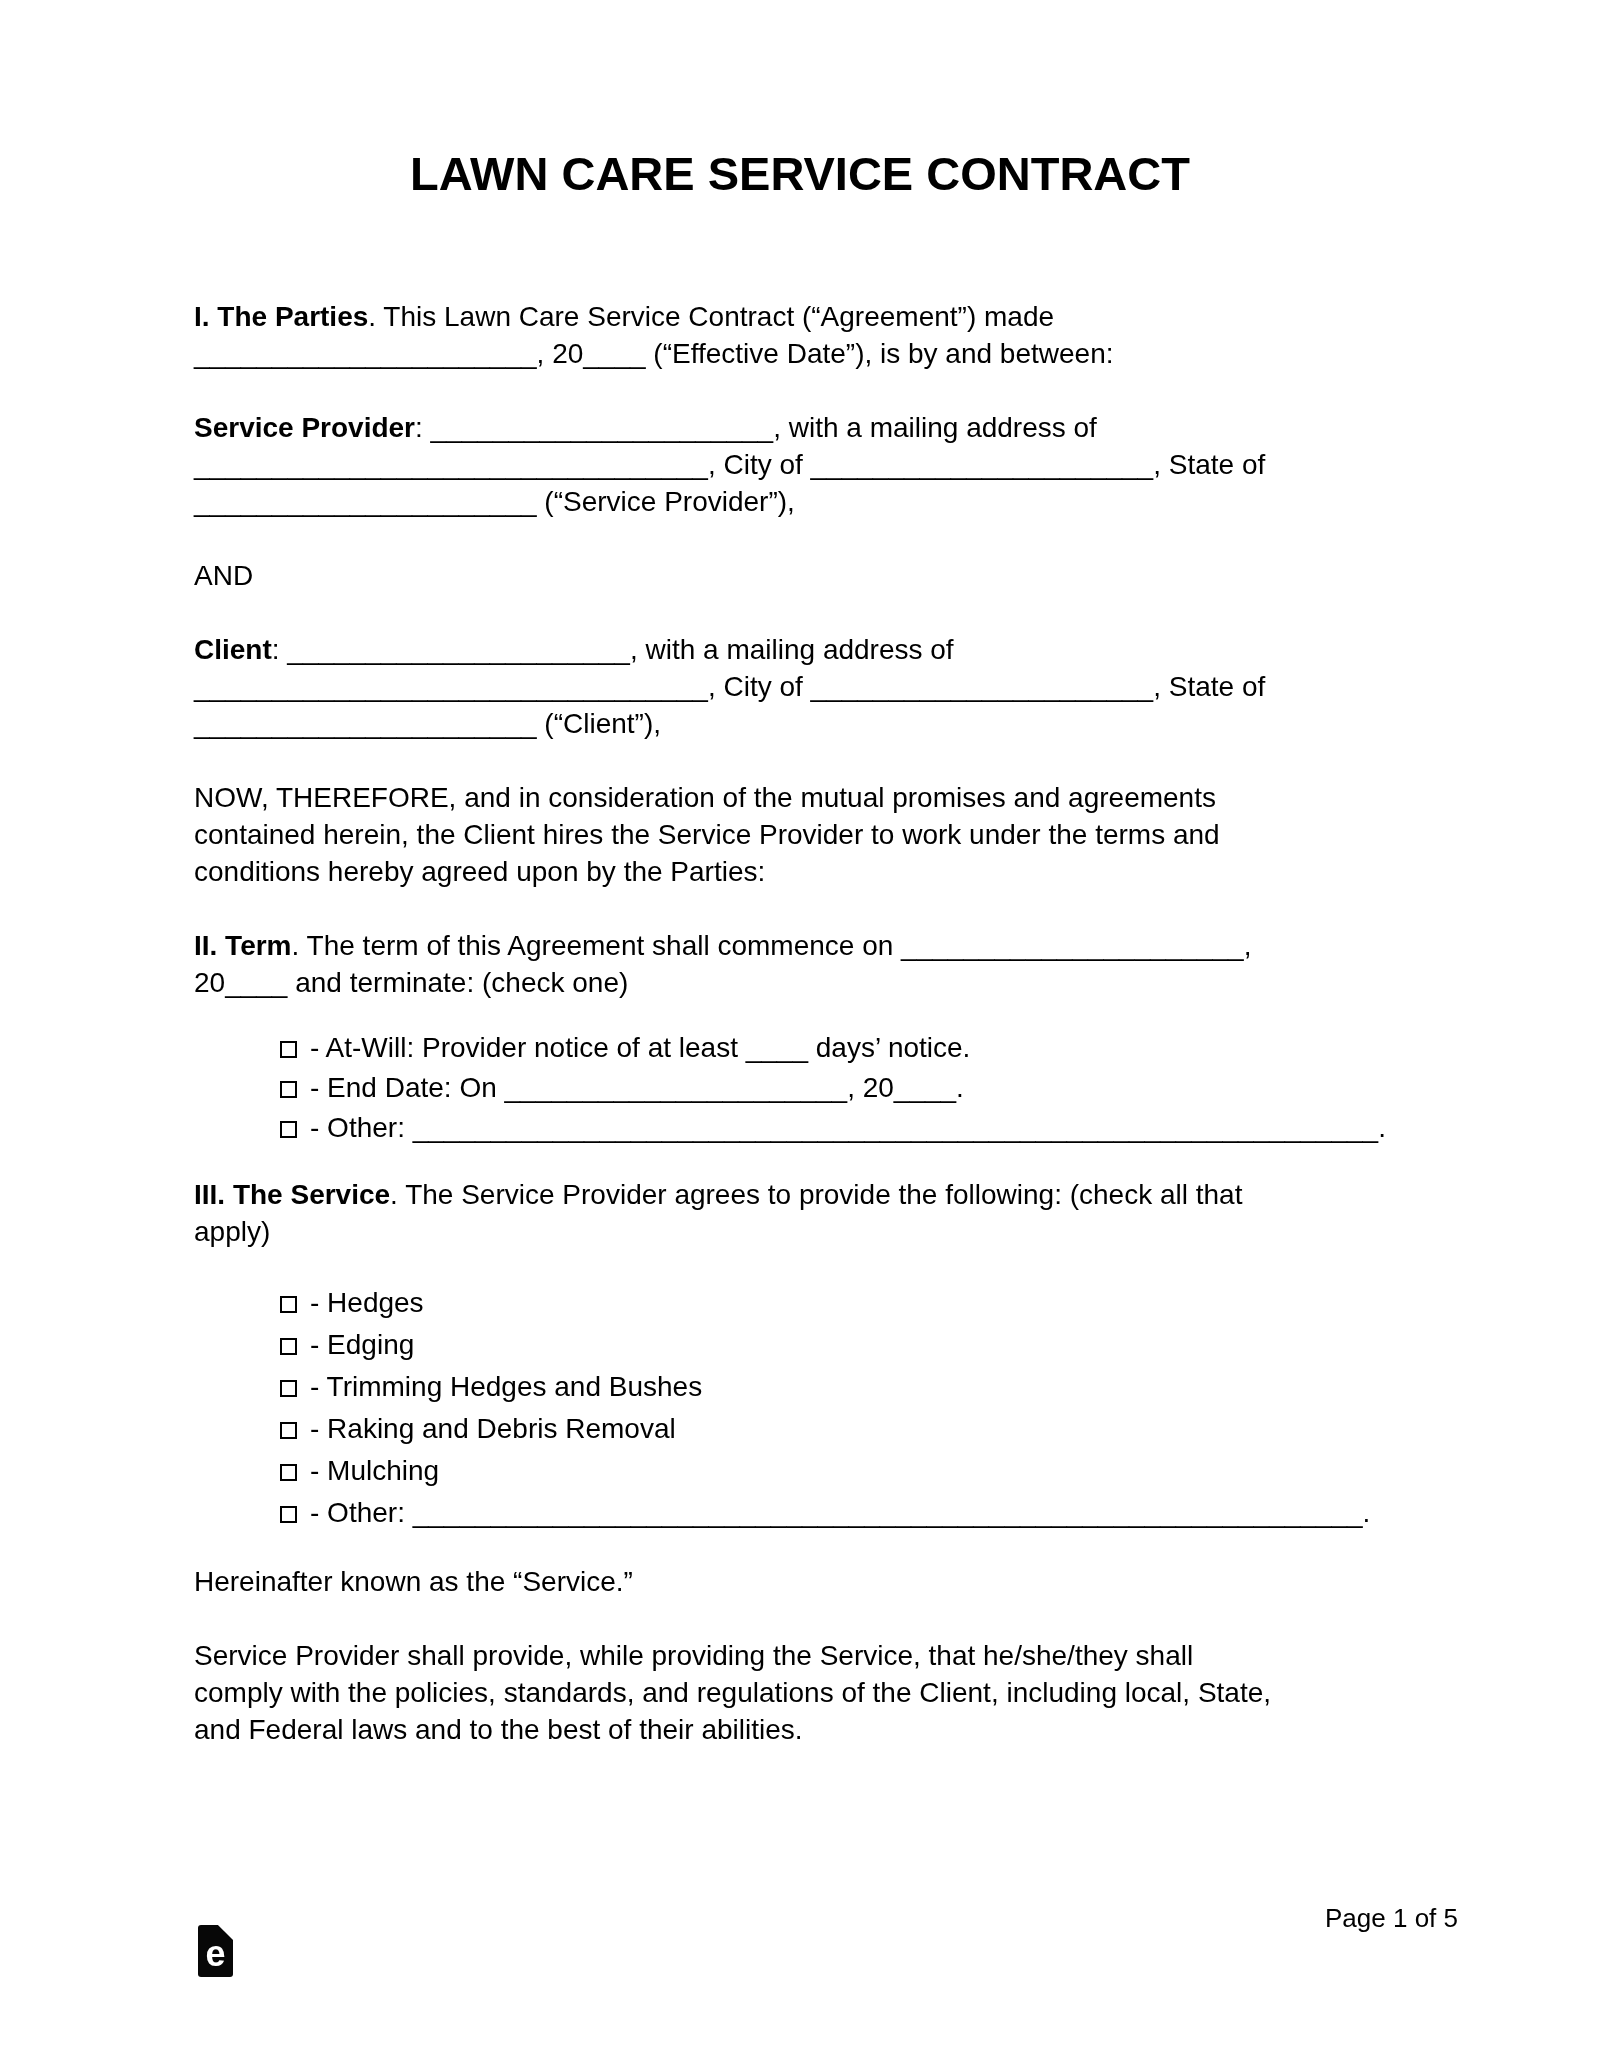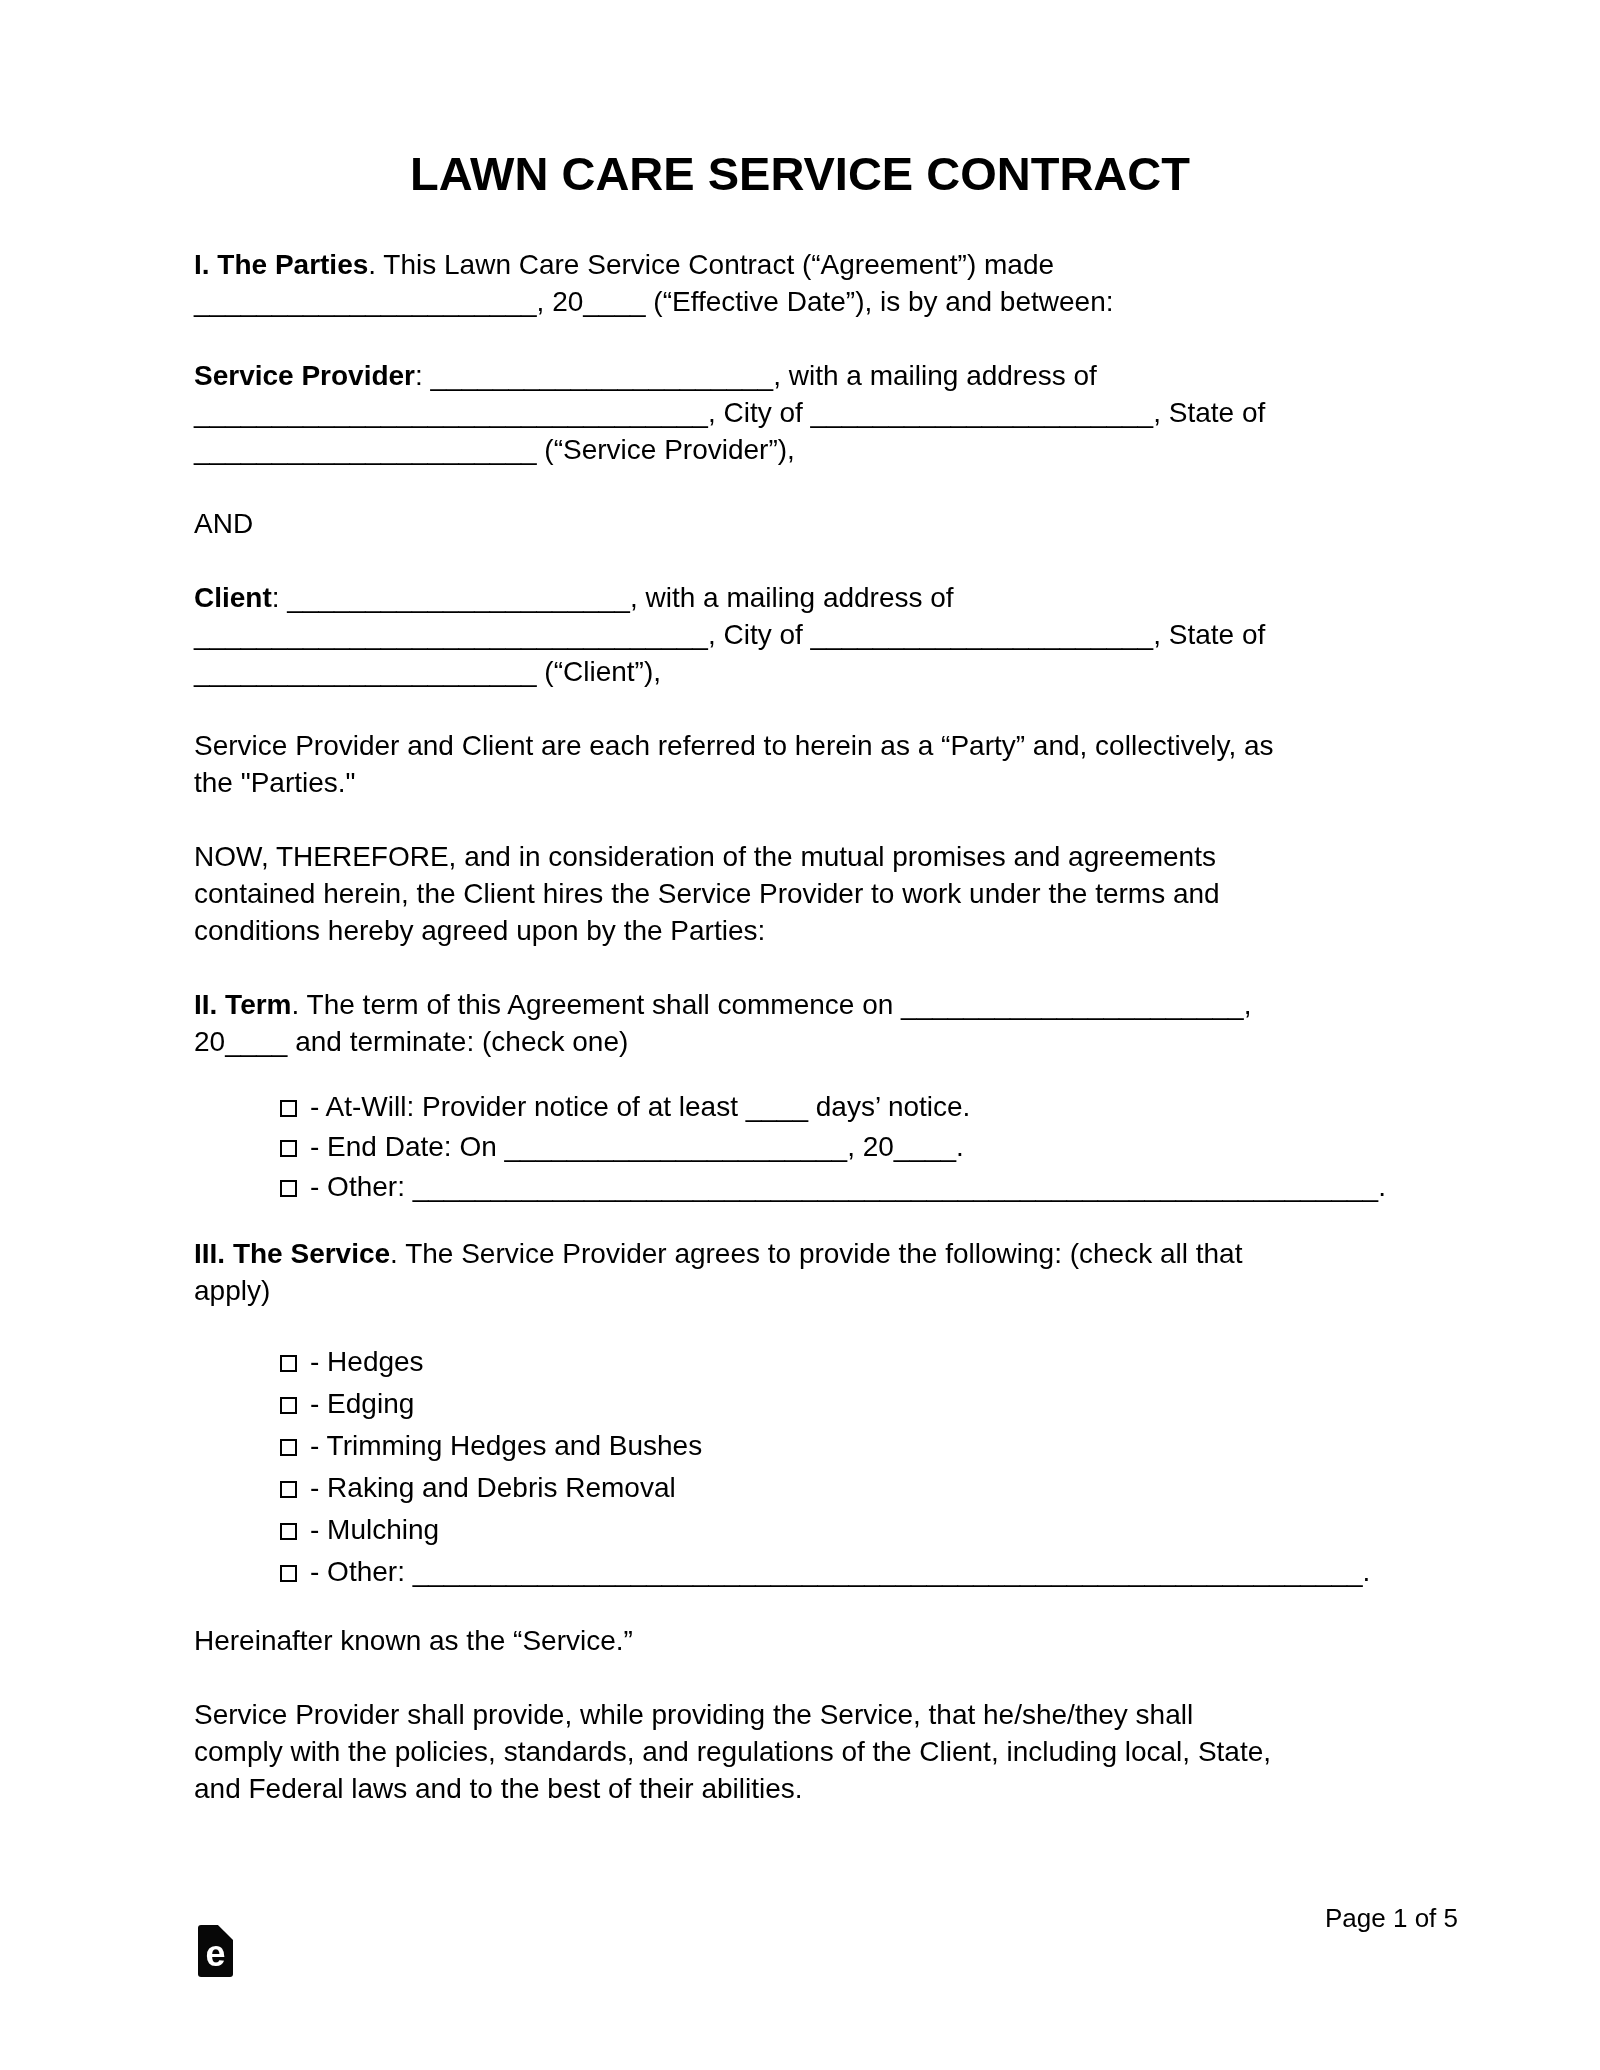--- a/index.html
+++ b/index.html
@@ -7,21 +7,21 @@
     width:1600px; height:2070px;
     background:#ffffff;
     color:#000000;
     font-family:"Liberation Sans", sans-serif;
     position:relative;
     overflow:hidden;
   }
   .page { padding:150px 146px 0 186px; }
   .title {
     font-size:47px; line-height:48px; font-weight:bold;
-    text-align:center; margin:0 40px 48px 0;
+    text-align:center; margin:0 40px 100px 0;
     white-space:pre;
   }
   .para {
     font-size:28px; line-height:37px;
     margin:0 0 37px 8px;
     white-space:pre-wrap;
   }
   .para.tight { margin-bottom:28px; }
   .para.mb34 { margin-bottom:34px; }
   .b { font-weight:bold; }
@@ -74,22 +74,20 @@
   <p class="para"><span class="b">Service Provider</span><span>: ______________________, with a mailing address of
 _________________________________, City of ______________________, State of
 ______________________ (“Service Provider”),</span></p>
 
   <p class="para">AND</p>
 
   <p class="para"><span class="b">Client</span><span>: ______________________, with a mailing address of
 _________________________________, City of ______________________, State of
 ______________________ (“Client”),</span></p>
 
-  <p class="para">Service Provider and Client are each referred to herein as a “Party” and, collectively, as
-the "Parties."</p>
 
   <p class="para">NOW, THEREFORE, and in consideration of the mutual promises and agreements
 contained herein, the Client hires the Service Provider to work under the terms and
 conditions hereby agreed upon by the Parties:</p>
 
   <p class="para tight"><span class="b">II. Term</span><span>. The term of this Agreement shall commence on ______________________,
 20____ and terminate: (check one)</span></p>
 
   <ul class="checklist term">
     <li class="check-item"><span class="checkbox"></span><span>- At-Will: Provider notice of at least ____ days’ notice.</span></li>

